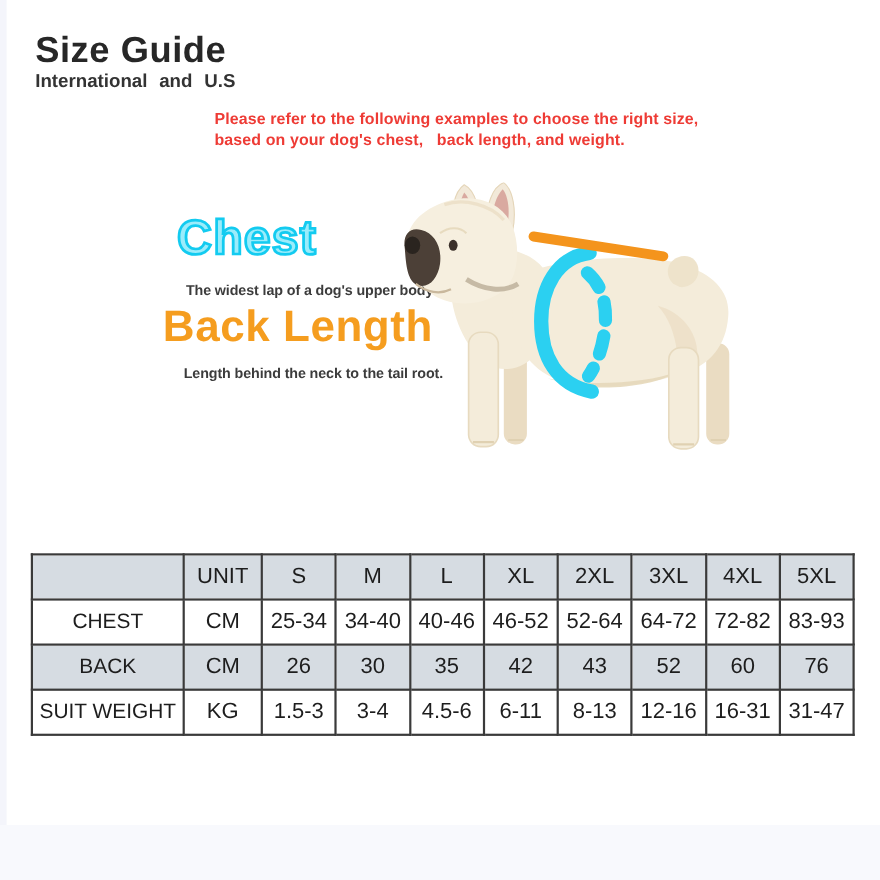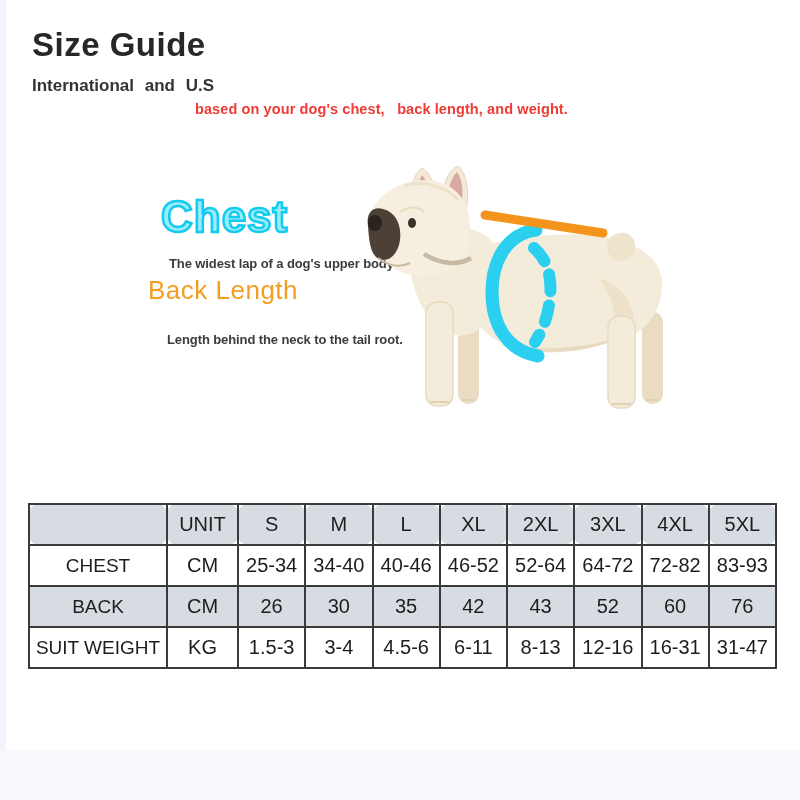--- a/index.html
+++ b/index.html
@@ -10,56 +10,57 @@
     --notice:#ee3b35;
   }
   html,body{margin:0;padding:0;background:#ffffff;}
   body{font-family:"Liberation Sans", sans-serif;}
   .page{position:relative;width:800px;height:800px;background:#ffffff;overflow:hidden;}
   .edge-left{position:absolute;left:0;top:0;width:6px;height:800px;background:#f4f5fb;}
   .edge-bottom{position:absolute;left:0;top:750px;width:800px;height:50px;background:#f8f9fd;}
 
   .header{position:absolute;top:26px;left:0;width:100%;text-align:left;padding-left:32px;box-sizing:border-box;}
   .title{margin:0;font-size:33px;font-weight:600;color:#272727;letter-spacing:0.5px;}
-  .subtitle{margin-top:12px;font-size:17px;font-weight:600;color:#333333;word-spacing:6px;}
+  .subtitle{margin-top:0;font-size:17px;font-weight:600;color:#333333;word-spacing:6px;}
 
   .notice{position:absolute;left:195px;top:100px;font-size:14.5px;font-weight:bold;line-height:19px;color:var(--notice);letter-spacing:0.1px;}
 
   .chest-label{position:absolute;left:161px;top:192px;font-size:44px;font-weight:bold;
     color:#9becfb;-webkit-text-stroke:2.5px var(--chest);letter-spacing:1px;}
   .chest-desc{position:absolute;left:169px;top:256px;font-size:13px;font-weight:bold;color:#3c3c3c;letter-spacing:-0.1px;}
-  .back-label{position:absolute;left:148px;top:275px;font-size:26px;font-weight:normal;color:var(--back);letter-spacing:0.5px;}
+  .back-label{position:absolute;left:148px;top:275px;font-size:40px;font-weight:bold;color:var(--back);letter-spacing:0.5px;}
   .back-desc{position:absolute;left:167px;top:332px;font-size:13px;font-weight:bold;color:#3c3c3c;letter-spacing:-0.1px;}
 
   .dog{position:absolute;left:358px;top:166px;}
 
   table.size-table{position:absolute;left:28px;top:503px;width:749px;border-collapse:collapse;table-layout:fixed;}
   .size-table th,.size-table td{
     border:2px solid var(--table-border);
     height:39px;text-align:center;vertical-align:middle;
     font-size:20px;font-weight:normal;color:#1d1d1d;padding:0;overflow:hidden;white-space:nowrap;
     background:#ffffff;
   }
-  .size-table thead th{background:var(--stripe);border-radius:10px;}
+  .size-table thead th{background:var(--stripe);}
   .size-table tbody tr:nth-child(even) td{background:var(--stripe);}
   .size-table td.row-label{font-size:19px;}
 </style>
 </head>
 <body>
 
 <div class="page">
   <div class="edge-left"></div>
   <div class="edge-bottom"></div>
 
   <div class="header">
     <h1 class="title">Size Guide</h1>
     <div class="subtitle">International and U.S</div>
   </div>
 
   <div class="notice">
+    <div>Please refer to the following examples to choose the right size,</div>
     <div>based on your dog's chest,&nbsp;&nbsp; back length, and weight.</div>
   </div>
 
   <div class="chest-label">Chest</div>
   <div class="chest-desc">The widest lap of a dog's upper body.</div>
   <div class="back-label">Back Length</div>
   <div class="back-desc">Length behind the neck to the tail root.</div>
 
   <svg class="dog" width="320" height="260" viewBox="0 0 320 260" aria-hidden="true">
 

